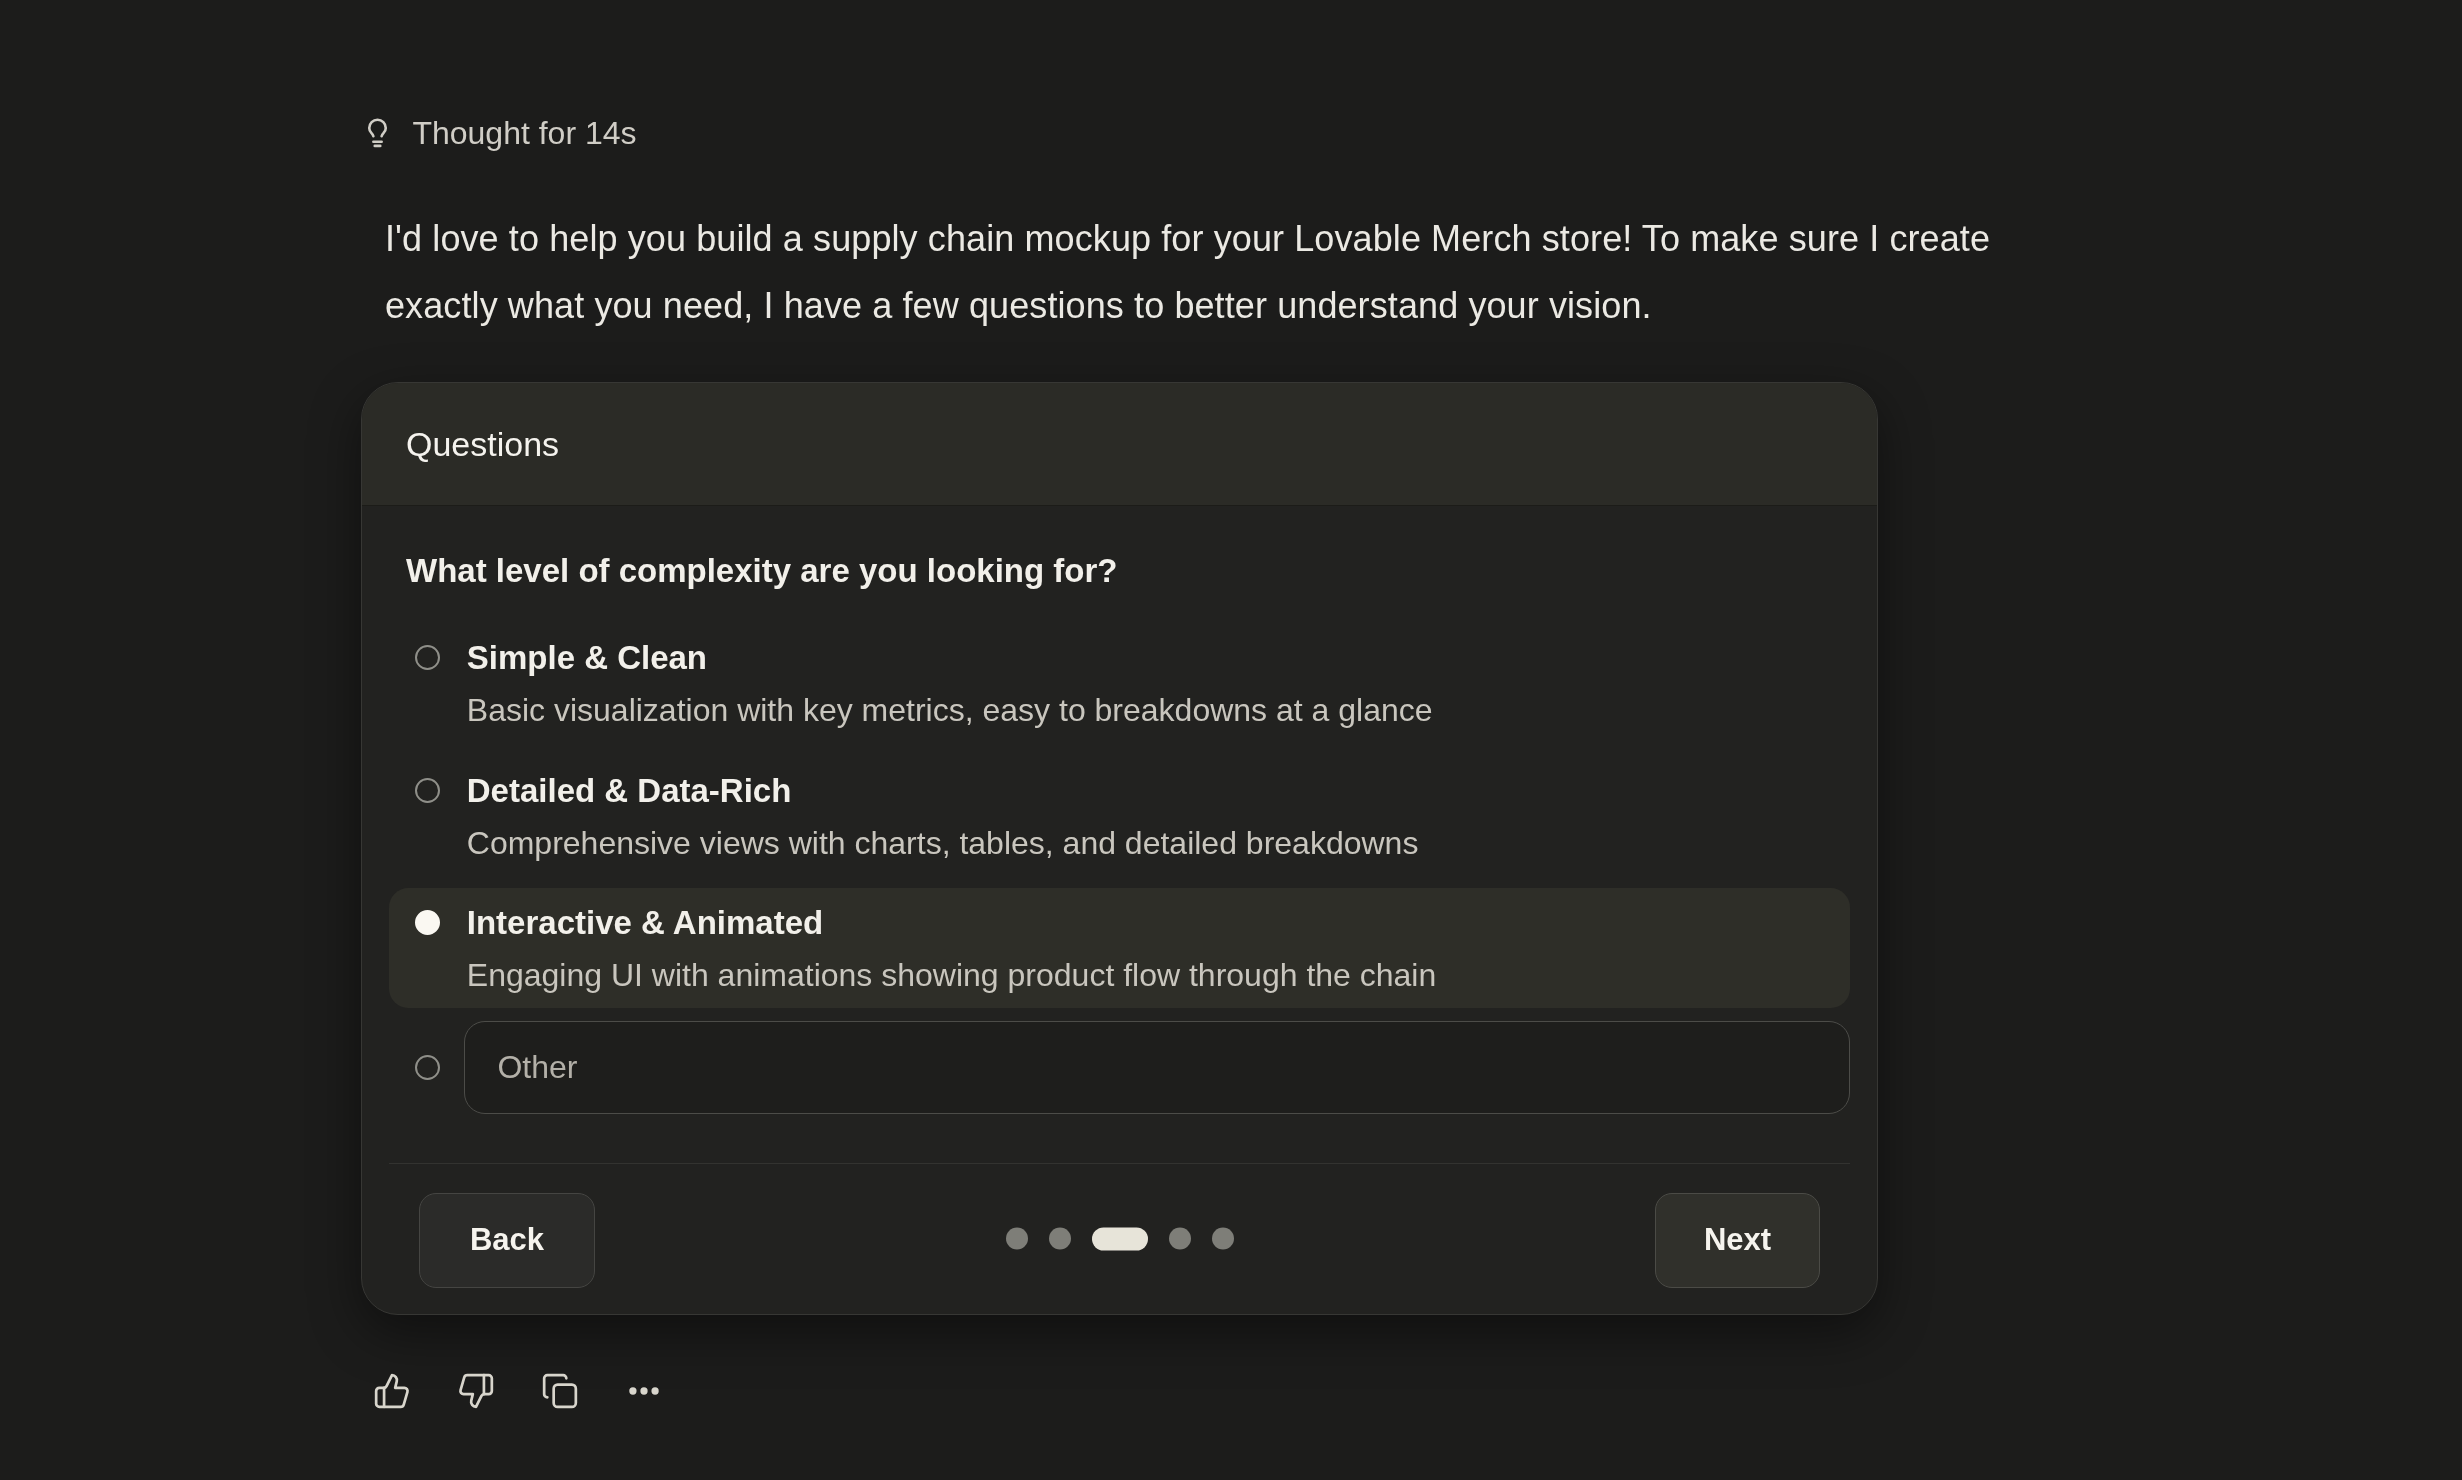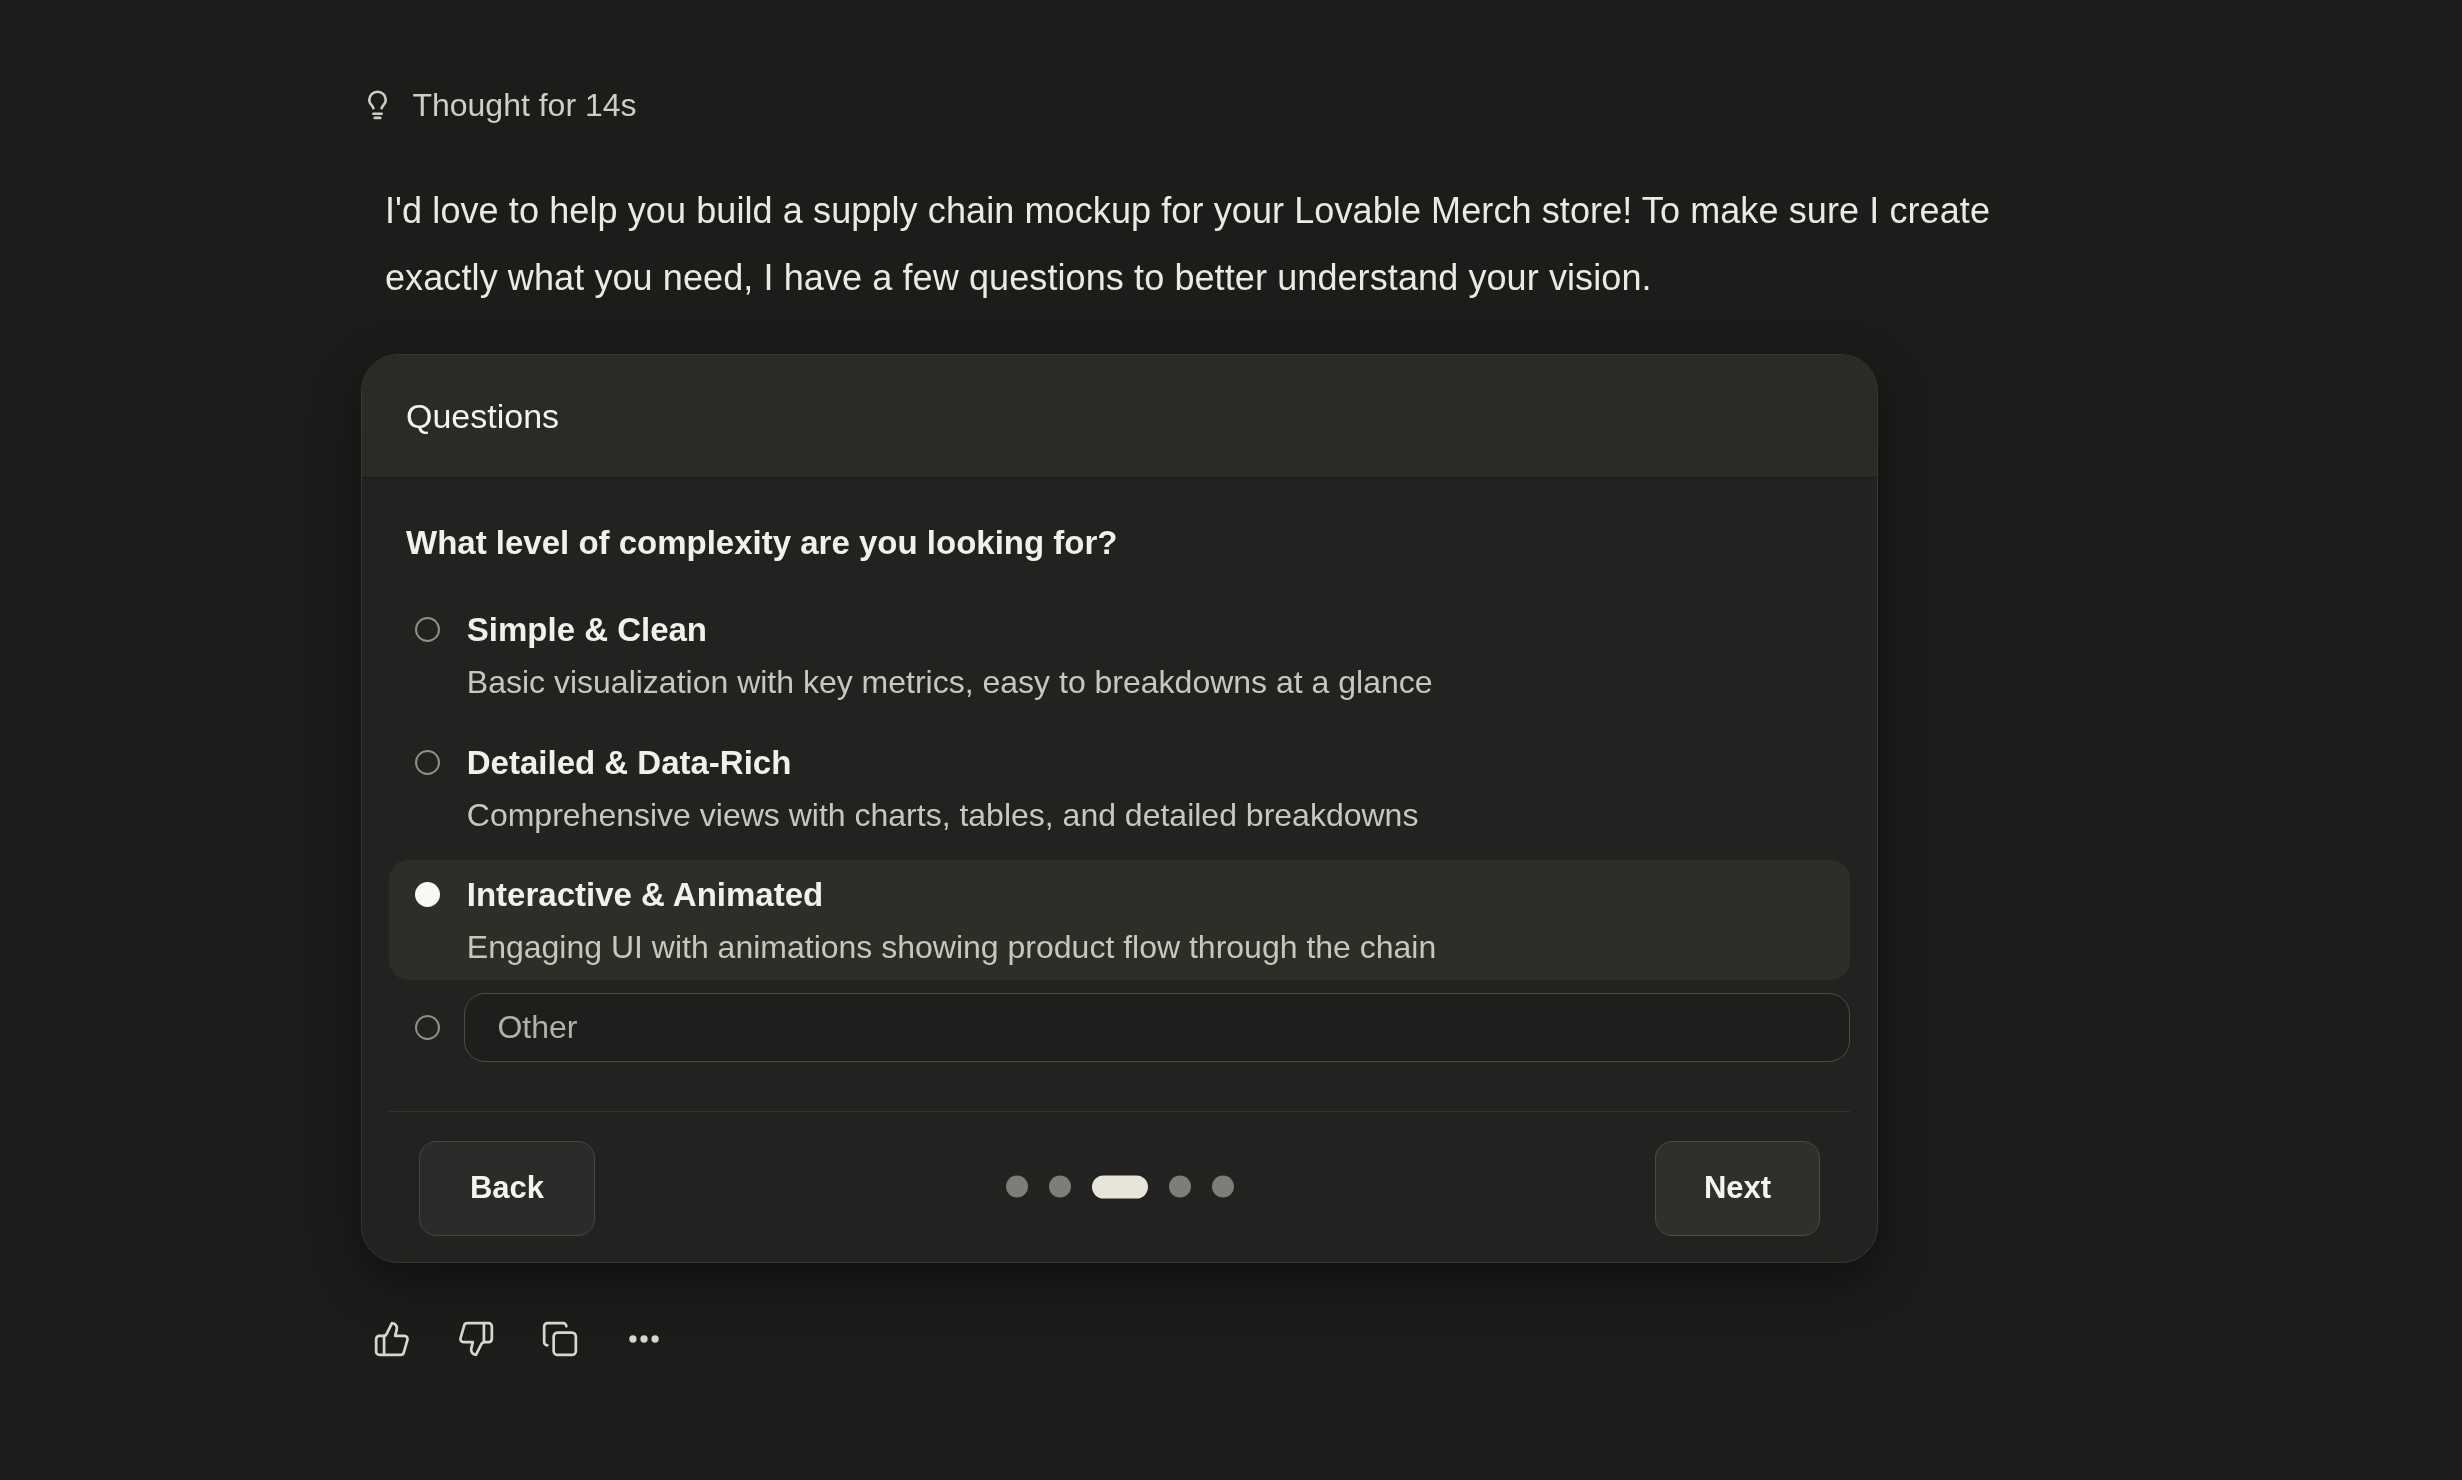--- a/index.html
+++ b/index.html
@@ -14,21 +14,21 @@
   html,body{width:2462px;height:1480px;overflow:hidden;}
   body{
     background:var(--page-bg);
     font-family:"Liberation Sans", sans-serif;
     -webkit-font-smoothing:antialiased;
   }
   .content{position:absolute;left:361px;top:0;width:1828px;}
 
   
   .thought-row{
-    margin-top:82px;display:flex;align-items:center;gap:18.4px;
+    margin-top:110px;display:flex;align-items:center;gap:18.4px;
     color:var(--thought-text);font-size:32px;line-height:46px;cursor:pointer;width:max-content;
   }
   .thought-row svg{width:33px;height:33px;display:block;}
 
   
   .message{margin-top:49px;color:#ebe9e3;font-size:36px;line-height:67px;letter-spacing:0.1px;margin-left:24px;}
 
   
   .card{
     margin-top:43px;width:1517px;background:var(--card-bg);
@@ -54,21 +54,21 @@
     border:2.9px solid var(--radio-ring);margin-top:6.3px;
   }
   .option-row.selected .radio{background:var(--radio-selected-fill);border-color:var(--radio-selected-fill);}
   .option-text{margin-left:26.4px;}
   .option-title{font-size:33px;line-height:38px;font-weight:700;color:var(--text-primary);}
   .option-desc{margin-top:14px;font-size:32px;line-height:38px;color:var(--text-secondary);}
 
   .other-row{display:flex;align-items:center;padding:0 0 0 26.4px;cursor:default;}
   .other-row .radio{margin-top:0;}
   .other-input{
-    margin-left:24px;flex:1;height:69px;
+    margin-left:24px;flex:1;height:93px;
     background:rgba(0,0,0,0.10);
     border:1.7px solid #4c4c48;border-radius:21px;
     padding:0 32px;font-family:"Liberation Sans", sans-serif;
     font-size:32px;color:#e8e6e0;outline:none;
   }
   .other-input::placeholder{color:var(--text-muted);opacity:1;}
 
   .card-footer{
     margin-top:49px;border-top:1.7px solid var(--divider);
     padding:29px 30px 26.4px 30px;position:relative;

